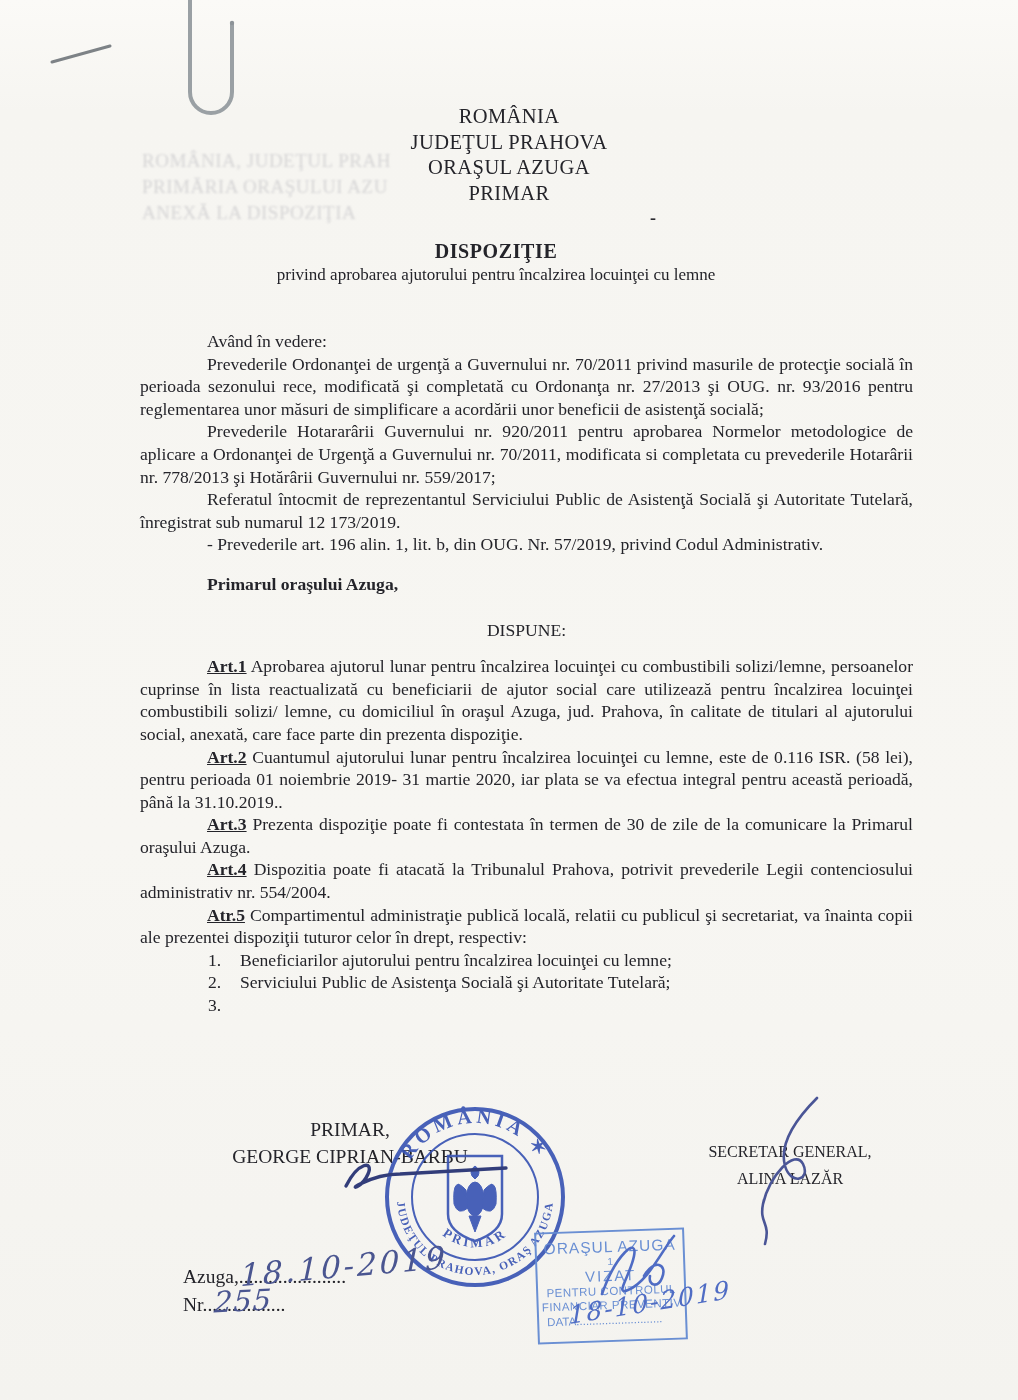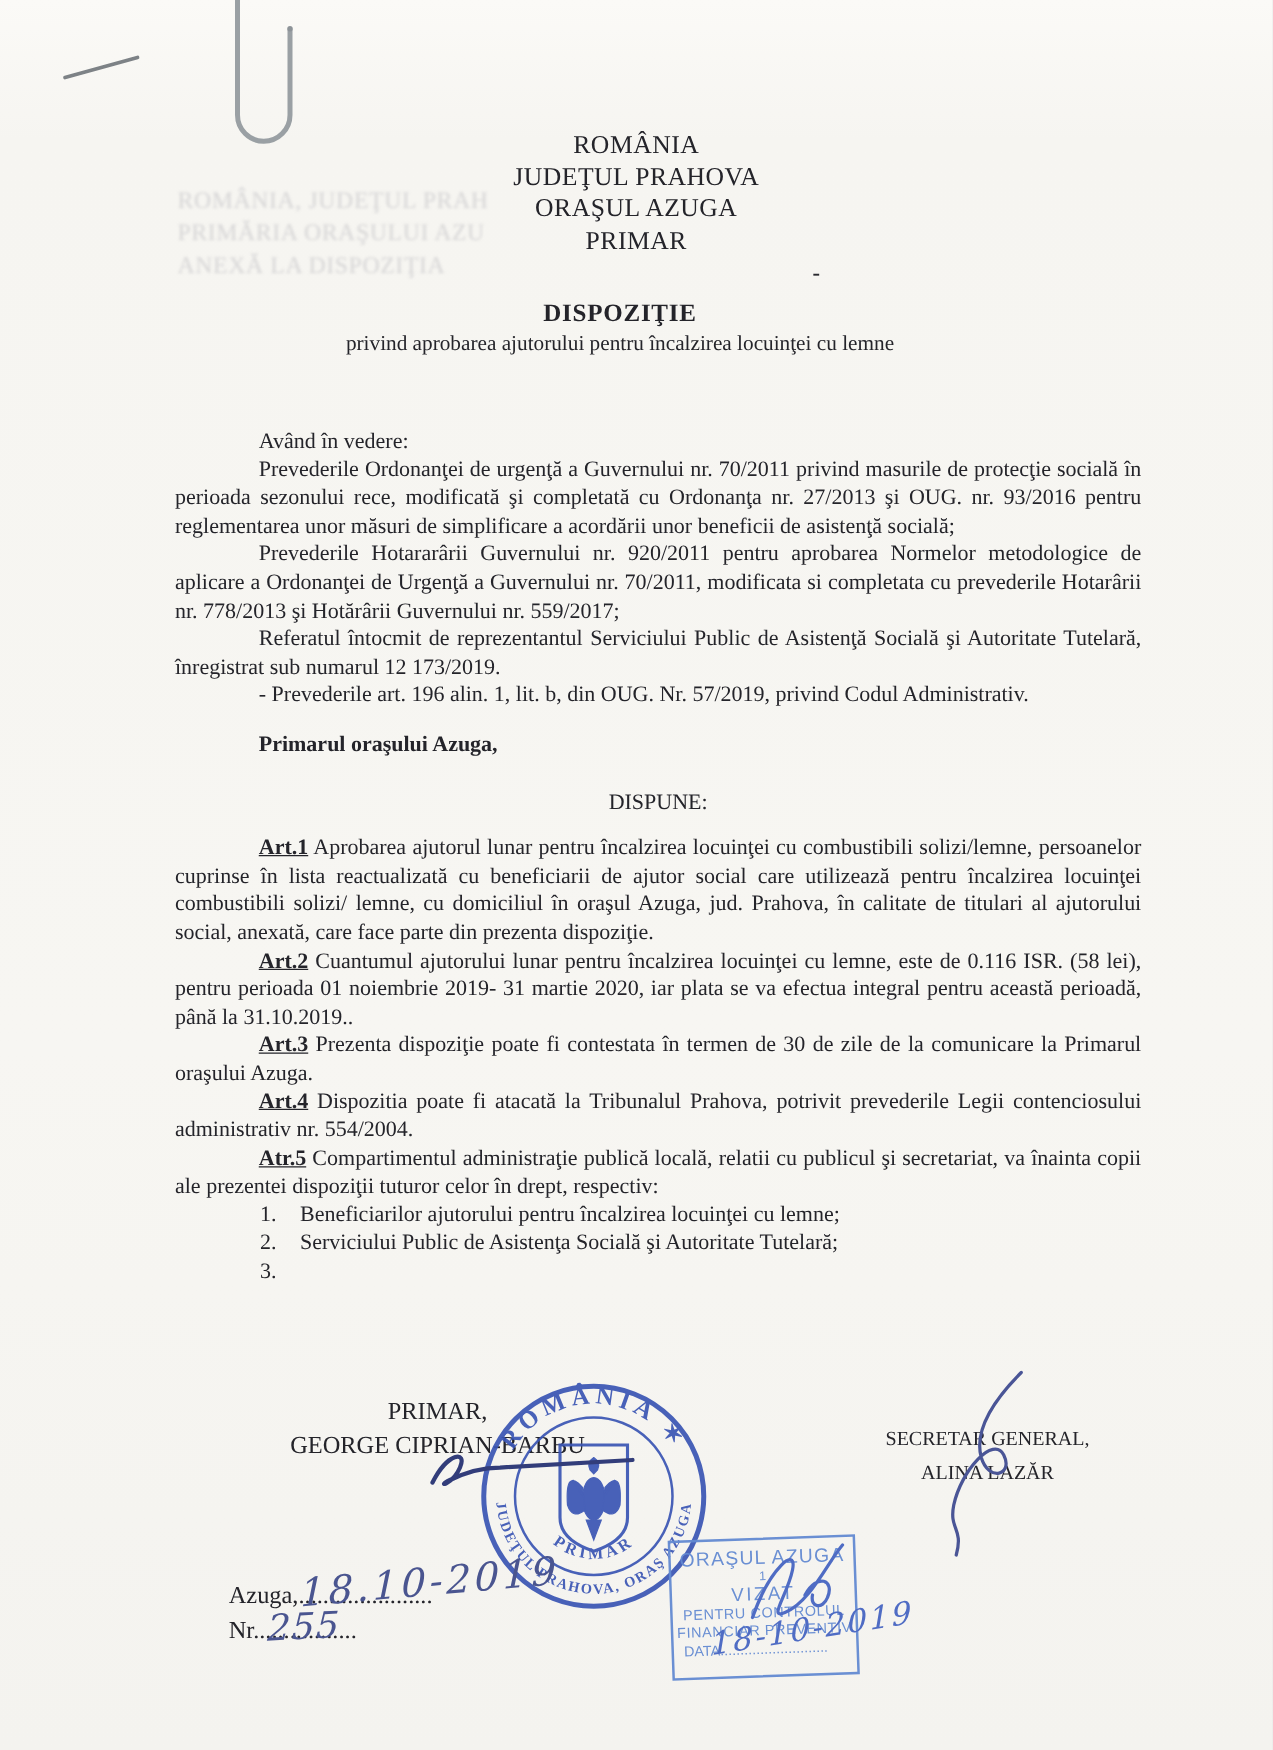--- a/index.html
+++ b/index.html
@@ -25,21 +25,21 @@
   .doc-header{
     position:absolute;left:0;top:104px;width:1018px;
     text-align:center;font-size:20.5px;line-height:25.5px;letter-spacing:.4px;
   }
   
   .title-block{position:absolute;left:0;top:240px;width:992px;text-align:center;}
   .title-main{font-size:20px;font-weight:bold;letter-spacing:.6px;}
   .title-sub{font-size:17px;margin-top:2px;}
   
   .body-text{
-    position:absolute;left:140px;top:341px;width:773px;
+    position:absolute;left:140px;top:330px;width:773px;
     font-size:17.6px;line-height:22.6px;
   }
   .para{margin:0;text-align:justify;text-indent:67px;}
   .para .lead{font-weight:bold;text-decoration:underline;}
   .issuer{margin-top:17px;font-weight:bold;text-indent:67px;text-align:left;}
   .dispune{margin-top:23px;margin-bottom:14px;font-weight:normal;text-align:center;text-indent:0;}
   .art-gap{margin-top:0;}
   .num-list{margin-top:0;}
   .num-item{display:flex;margin:0;padding-left:68px;text-align:left;}
   .num-item .num{width:32px;flex:none;}

